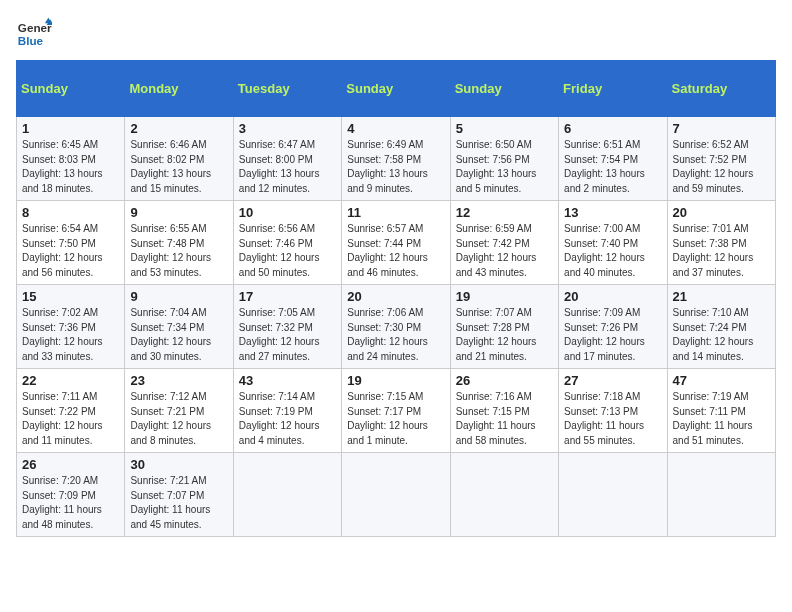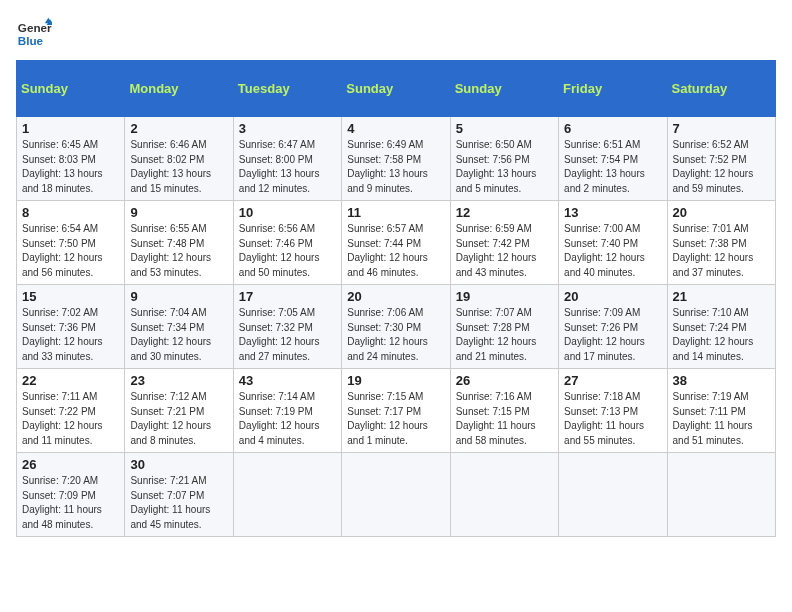--- a/index.html
+++ b/index.html
@@ -222,21 +222,21 @@
         </td>
         <td>
           <span class="day-num">26</span>
           <div class="day-info">Sunrise: 7:16 AM<br>Sunset: 7:15 PM<br>Daylight: 11 hours<br>and 58 minutes.</div>
         </td>
         <td>
           <span class="day-num">27</span>
           <div class="day-info">Sunrise: 7:18 AM<br>Sunset: 7:13 PM<br>Daylight: 11 hours<br>and 55 minutes.</div>
         </td>
         <td>
-          <span class="day-num">38</span>
+          <span class="day-num">47</span>
           <div class="day-info">Sunrise: 7:19 AM<br>Sunset: 7:11 PM<br>Daylight: 11 hours<br>and 51 minutes.</div>
         </td>
       </tr>
       <tr>
         <td>
           <span class="day-num">26</span>
           <div class="day-info">Sunrise: 7:20 AM<br>Sunset: 7:09 PM<br>Daylight: 11 hours<br>and 48 minutes.</div>
         </td>
         <td>
           <span class="day-num">30</span>

